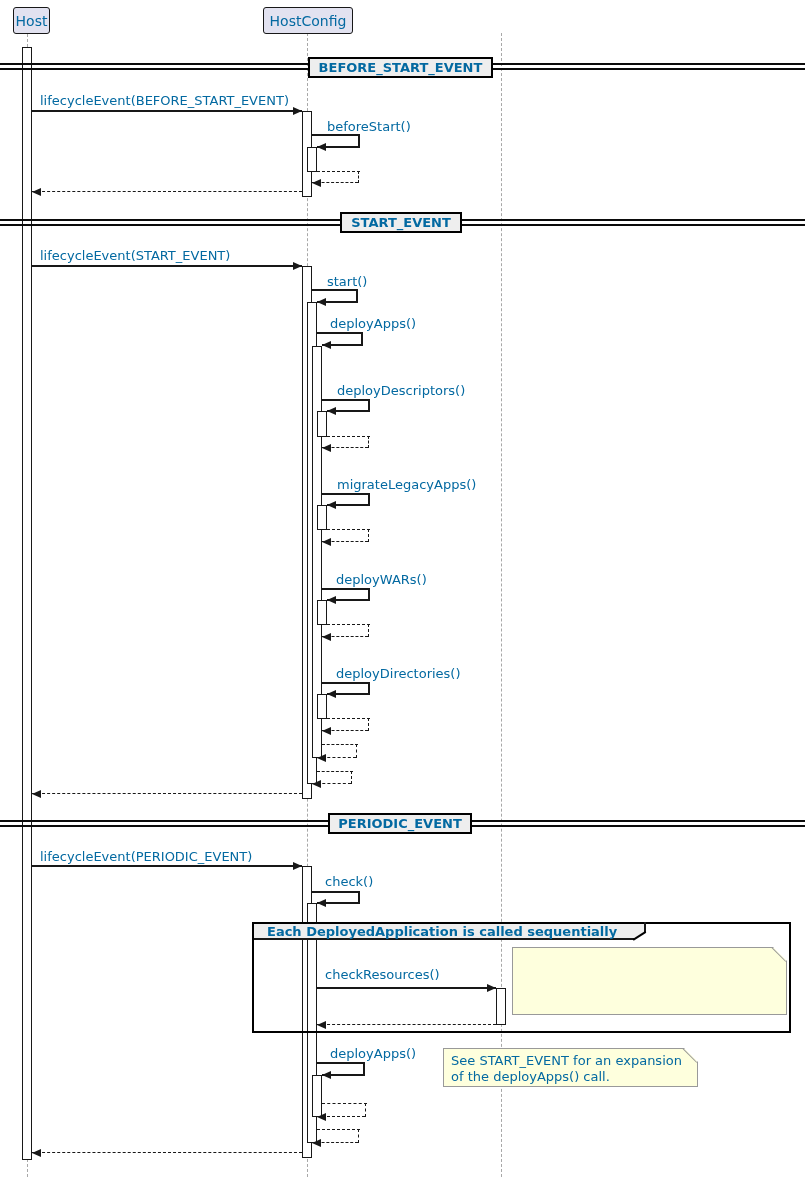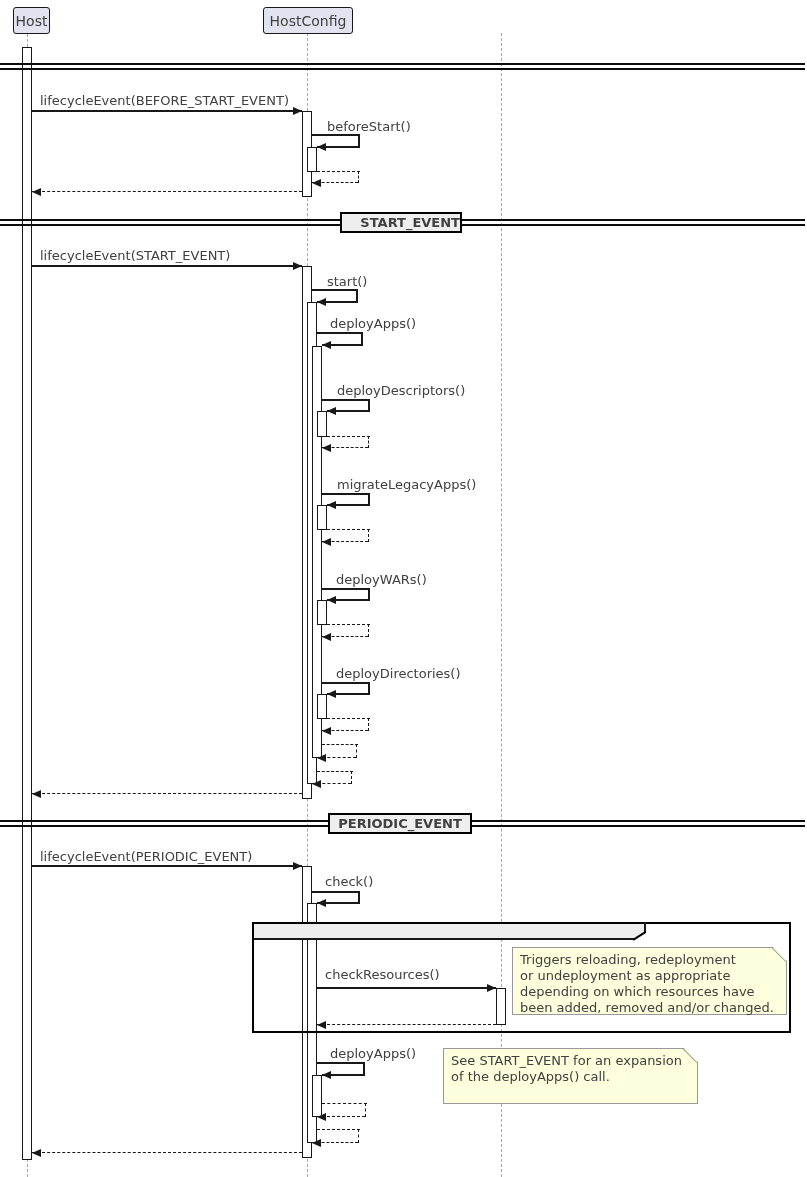--- a/index.html
+++ b/index.html
@@ -1,17 +1,17 @@
 <!DOCTYPE html>
 <html><head>
 <meta charset="utf-8">
 <style>
   html,body{margin:0;padding:0;background:#ffffff;}
   #canvas{position:relative;width:807px;height:1177px;background:#ffffff;overflow:hidden;
-          font-family:"DejaVu Sans","Liberation Sans",sans-serif;color:#404040;}
+          font-family:"DejaVu Sans","Liberation Sans",sans-serif;color:#0369a1;}
   .participant{position:absolute;height:27px;background:#E2E2F0;border:1.5px solid #181818;
                border-radius:3px;display:flex;align-items:center;justify-content:center;
                font-size:14px;box-sizing:border-box;}
   .lifeline{position:absolute;width:0;border-left:1px dashed #A8A8A8;}
   .bar{position:absolute;width:10px;background:#ffffff;border:1.5px solid #181818;box-sizing:border-box;}
   .divline{position:absolute;left:0;width:805px;height:2px;background:#0b0b0b;}
   .divbox{position:absolute;height:21px;background:#EEEEEE;border:2px solid #000;
           display:flex;align-items:center;justify-content:center;font-size:13px;font-weight:bold;
           box-sizing:border-box;}
   .hline{position:absolute;height:2px;background:#181818;}
@@ -65,21 +65,24 @@
   <div class="divline" style="top:820px;"></div>
   <div class="divline" style="top:825px;"></div>
 
   <div class="participant" style="left:13px;top:7px;width:37px;">
       <span>Host</span>
     </div>
   <div class="participant" style="left:263px;top:7px;width:90px;">
       <span>HostConfig</span>
     </div>
 
-  <div class="divbox" style="left:340px;top:212px;width:122px;justify-content:flex-end;">
+  <div class="divbox" style="left:308px;top:57px;width:185px;">
+      <span>BEFORE_START_EVENT</span>
+    </div>
+  <div class="divbox" style="left:340px;top:212px;width:122px;">
       <span>START_EVENT</span>
     </div>
   <div class="divbox" style="left:328px;top:813px;width:144px;text-align:right;">
       <span>PERIODIC_EVENT</span>
     </div>
 
   <div class="msg" style="left:40px;top:93px;text-align:center;">lifecycleEvent(BEFORE_START_EVENT)</div>
   <div class="hline" style="left:32px;top:110px;width:270px;"></div>
   <div class="tri-r" style="left:293px;top:107px;"></div>
 
@@ -174,43 +177,40 @@
   <div class="hline" style="left:312px;top:891px;width:48px;"></div>
   <div class="vline" style="left:358px;top:891px;height:13px;"></div>
   <div class="hline" style="left:317px;top:902px;width:43px;"></div>
   <div class="tri-l" style="left:317px;top:899px;"></div>
 
   <div class="groupbox" style="left:252px;top:922px;width:539px;height:111px;"></div>
   <div class="grouphead-fill" style="left:254px;top:924px;width:391px;height:15px;"></div>
   <div class="hline" style="left:254px;top:938px;width:380px;height:1.5px;"></div>
   <div class="vline" style="left:644px;top:922px;width:1.5px;height:10px;"></div>
   <div style="position:absolute;left:633px;top:939px;width:14.5px;height:1.5px;background:#000;transform:rotate(-33deg);transform-origin:0 50%;"></div>
+  <div class="grouptitle" style="left:267px;top:924px;">Each DeployedApplication is called sequentially</div>
 
   <div class="msg" style="left:325px;top:967px;text-align:right;">checkResources()</div>
   <div class="hline" style="left:317px;top:987px;width:179px;"></div>
   <div class="tri-r" style="left:487px;top:984px;"></div>
   <div class="hdash" style="left:317px;top:1024px;width:179px;"></div>
   <div class="tri-l" style="left:317px;top:1021px;"></div>
 
   <div class="note" style="left:512px;top:947px;width:275px;height:68px;">
     <div class="fold-cover"></div>
     <div class="fold-line"></div>
-    <div class="note-text">Triggers reloading, redeployment
-or undeployment as appropriate
-depending on which resources have
-been added, removed and/or changed.</div>
   </div>
 
   <div class="msg" style="left:330px;top:1046px;">deployApps()</div>
   <div class="hline" style="left:317px;top:1062px;width:48px;"></div>
   <div class="vline" style="left:363px;top:1062px;height:14px;"></div>
   <div class="hline" style="left:322px;top:1074px;width:43px;"></div>
   <div class="tri-l" style="left:322px;top:1071px;"></div>
 
-  <div class="note" style="left:443px;top:1048px;width:255px;height:56px;">
+  <div class="note" style="left:443px;top:1048px;width:255px;height:39px;">
     <div class="fold-cover"></div>
     <div class="fold-line"></div>
     <div class="note-text">See START_EVENT for an expansion
 of the deployApps() call.</div>
   </div>
 
   <div class="hdash" style="left:322px;top:1103px;width:45px;"></div>
   <div class="vdash" style="left:365px;top:1103px;height:14px;"></div>
   <div class="hdash" style="left:317px;top:1116px;width:48px;"></div>
   <div class="tri-l" style="left:317px;top:1113px;"></div>

